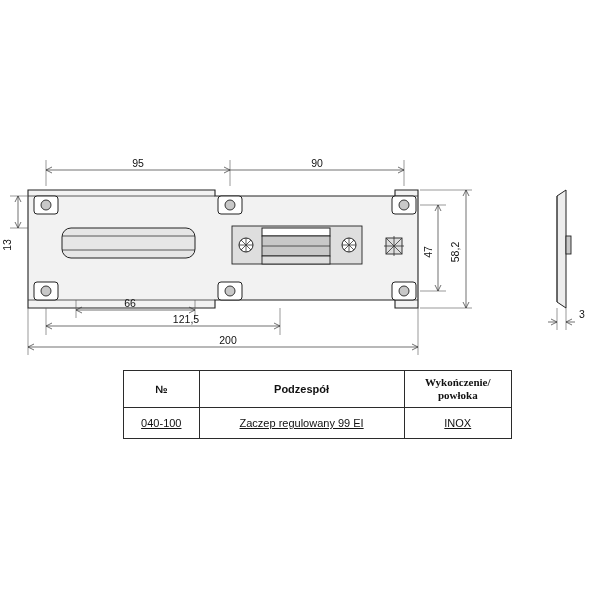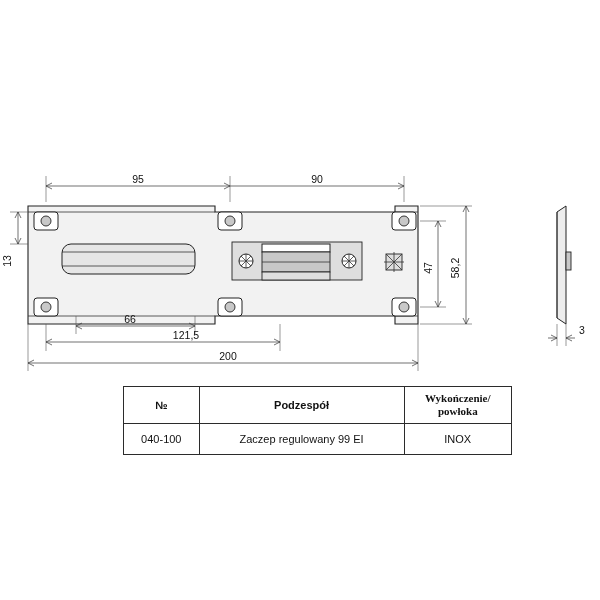--- a/index.html
+++ b/index.html
@@ -4,21 +4,21 @@
 <style>
   html,body{margin:0;padding:0;}
   body{
     width:600px;height:600px;
     background:#ffffff;
     font-family:"Liberation Sans", sans-serif;
     color:#1a1a1a;
     position:relative;
     overflow:hidden;
   }
-  .stage{position:absolute;left:0;top:16px;width:600px;height:556px;}
+  .stage{position:absolute;left:0;top:0;width:600px;height:556px;}
   svg{display:block;}
   .ln-thin{stroke:#333;stroke-width:0.8;fill:none;}
   .ln-dim{stroke:#333;stroke-width:0.7;fill:none;}
   .ln-ext{stroke:#555;stroke-width:0.6;fill:none;}
   .plate{fill:#f2f2f2;stroke:#222;stroke-width:1.1;}
   .plate2{fill:#ededed;stroke:#222;stroke-width:1;}
   .bar{fill:#e6e6e6;stroke:#222;stroke-width:1;}
   .white{fill:#ffffff;stroke:#222;stroke-width:1;}
   .grey{fill:#dedede;stroke:#222;stroke-width:0.9;}
   .dk{fill:#c8c8c8;stroke:#222;stroke-width:0.9;}
@@ -38,21 +38,21 @@
     text-align:center;
     padding:3px 2px;
     color:#111;
     font-weight:normal;
   }
   .tbl thead th{
     font-weight:bold;
     height:30px;
     line-height:1.15;
   }
-  .tbl tbody td{height:24px;}
+  .tbl tbody td{height:24px;text-decoration:underline;}
   .col-no{width:74px;}
   .col-sub{width:210px;}
   .col-fin{width:105px;font-family:Liberation Serif, serif;}
 </style>
 </head>
 <body>
 
 <div class="stage">
 
 <svg width="600" height="600" viewBox="0 0 600 600">

